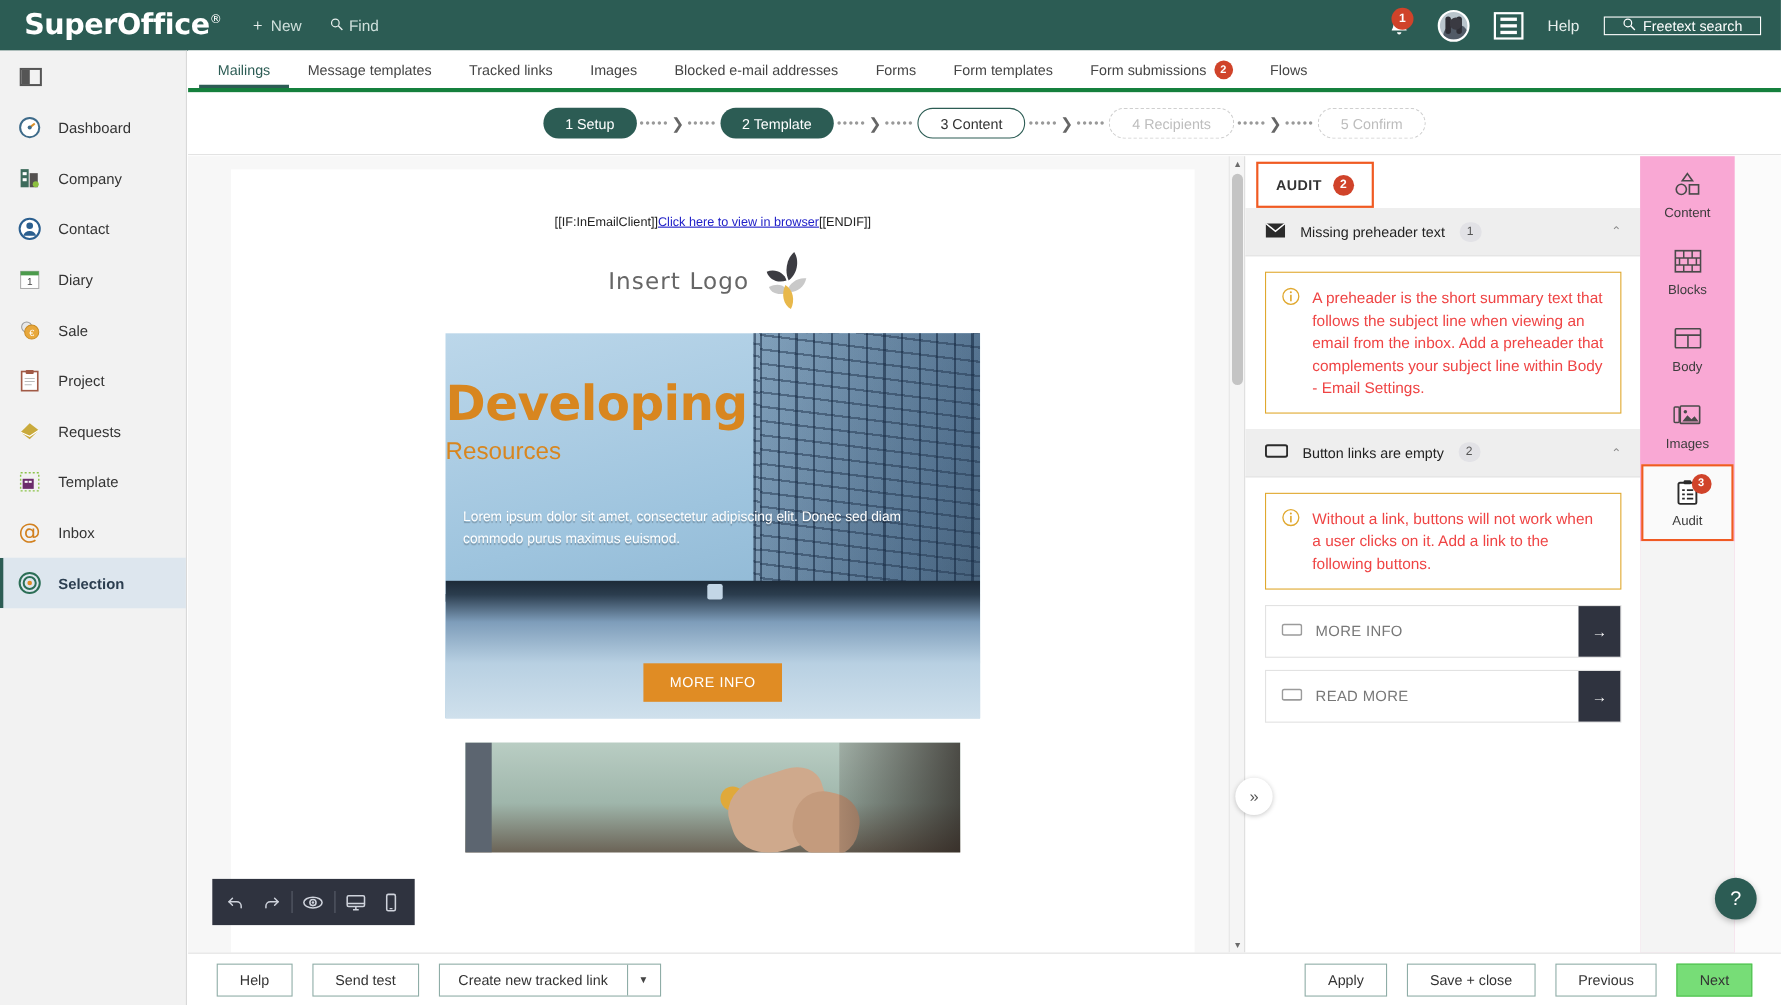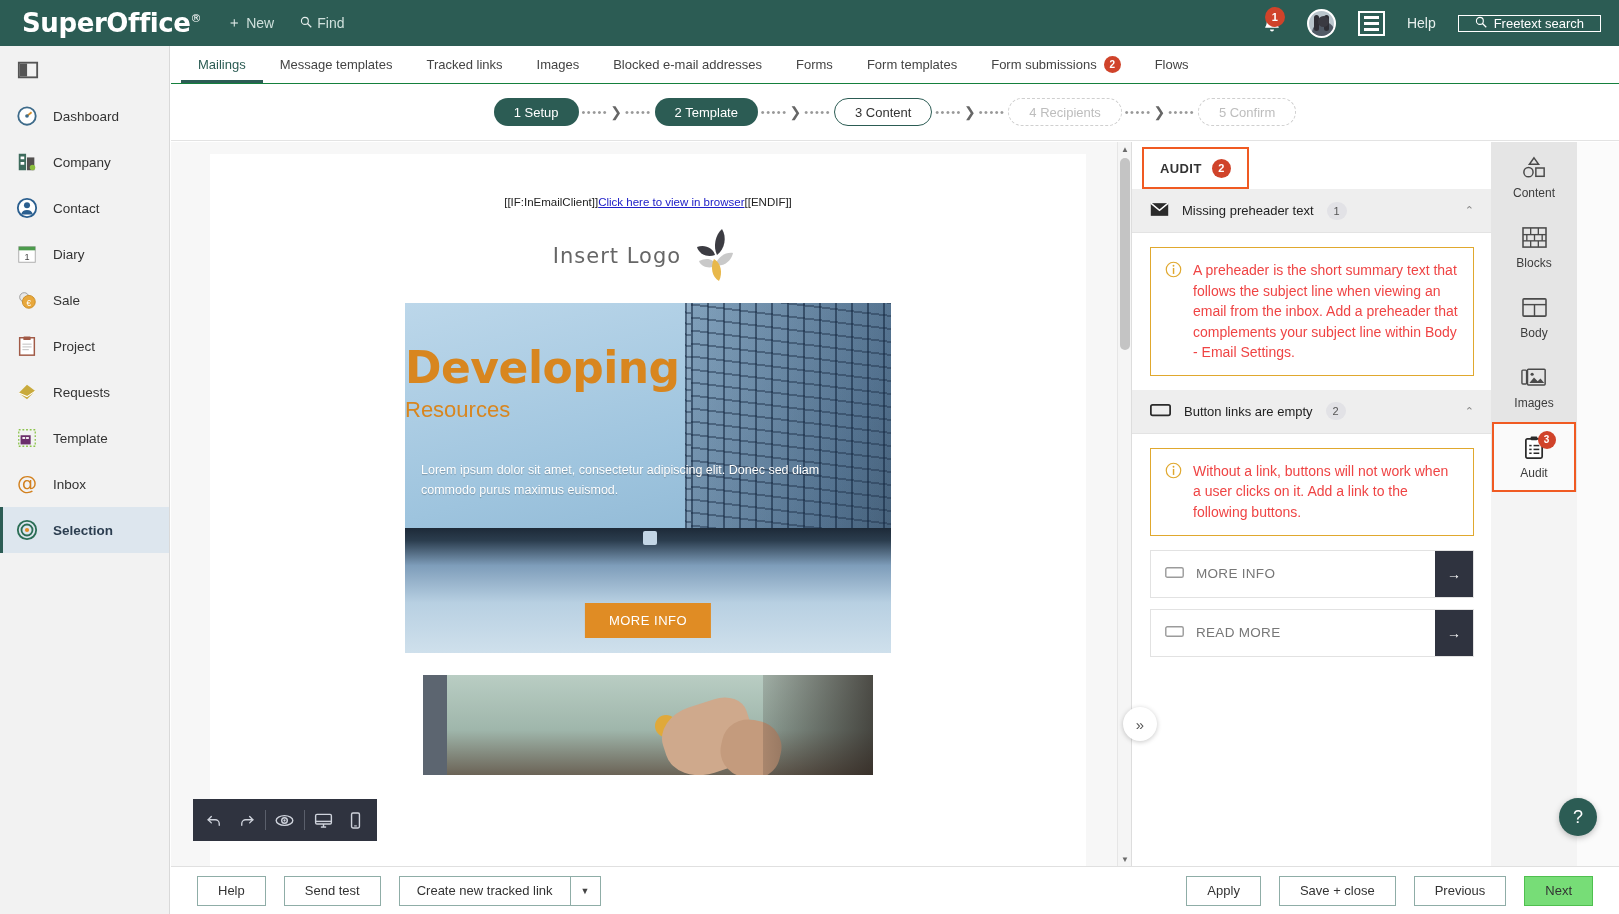--- a/index.html
+++ b/index.html
@@ -69,21 +69,21 @@
     box-shadow: inset 3px 0 0 #2c5c54;}
   .navicon{ width:24px; height:24px; display:flex; align-items:center; justify-content:center;}
 
   
   #main{
     position:absolute; top:46px; left:171px; width:1448px; height:868px; background:#fff;
   }
   
   #tabs{
     height:38px; display:flex; align-items:stretch; padding-left:10px;
-    border-bottom:1px solid #15803d; background:#fff;
+    border-bottom:4px solid #15803d; background:#fff;
   }
   .tab{
     display:flex; align-items:center; padding:0 17px; font-size:13px; color:#444;
     cursor:pointer; position:relative; gap:7px;
   }
   .tab.active{ color:#2c5c54; box-shadow: inset 0 -3px 0 #2c5c54;}
   .tabbadge{
     background:#d0432a; color:#fff; border-radius:50%; width:17px; height:17px;
     font-size:10px; font-weight:bold; display:flex; align-items:center; justify-content:center;
   }
@@ -264,21 +264,21 @@
     flex:1; display:flex; align-items:center; gap:12px; padding-left:14px;
     font-size:13.5px; color:#777; letter-spacing:.3px;
   }
   .btnrow .go{
     width:38px; height:100%; background:#2f333f; color:#fff; display:flex;
     align-items:center; justify-content:center; font-size:14px; cursor:pointer;
   }
 
   
   #rail{
-    width:86px; height:724px; background:#e5e5e5; position:relative;
+    width:86px; height:724px; background:#f9a8d4; position:relative;
   }
   .railbtn{
     height:70px; display:flex; flex-direction:column; align-items:center;
     justify-content:center; gap:5px; cursor:pointer; font-size:12px; color:#3c3c3c;
   }
   .railbtn.sel{ background:#fafafa; border:2px solid #f05a22; margin:0 1px;}
   .railbtn .ri{ position:relative; height:26px; display:flex; align-items:center;}
   .railbadge{
     position:absolute; top:-4px; right:-10px; background:#d0432a; color:#fff;
     border-radius:50%; width:18px; height:18px; font-size:10px; font-weight:bold;

